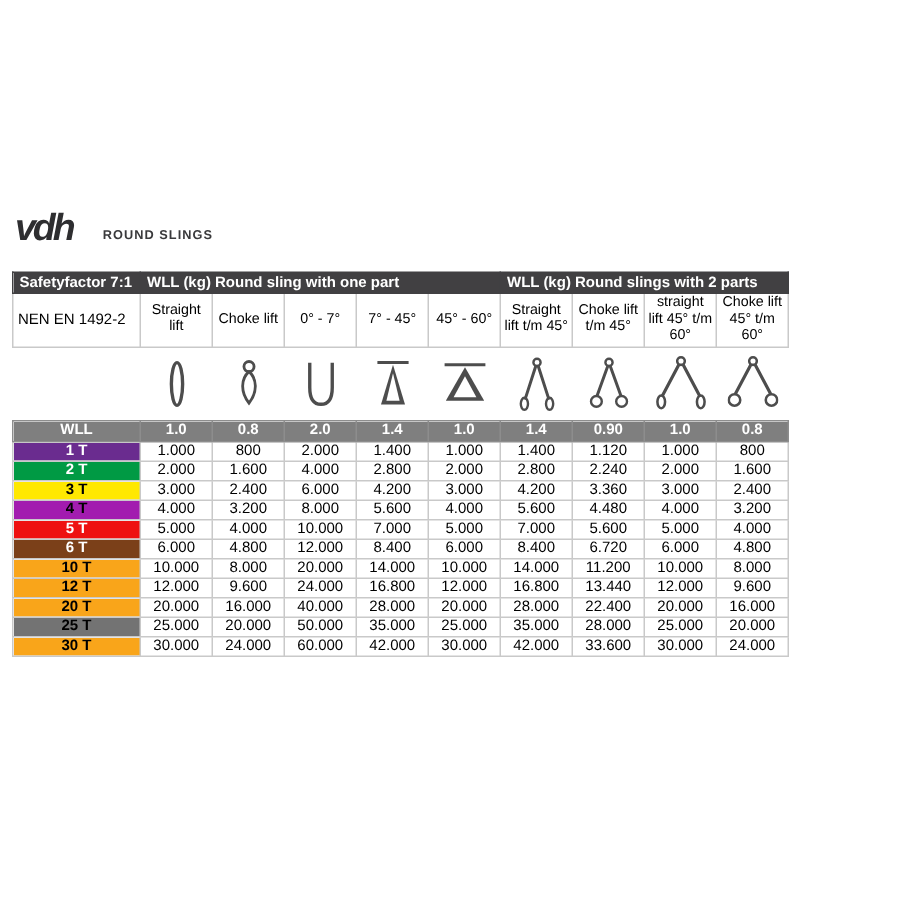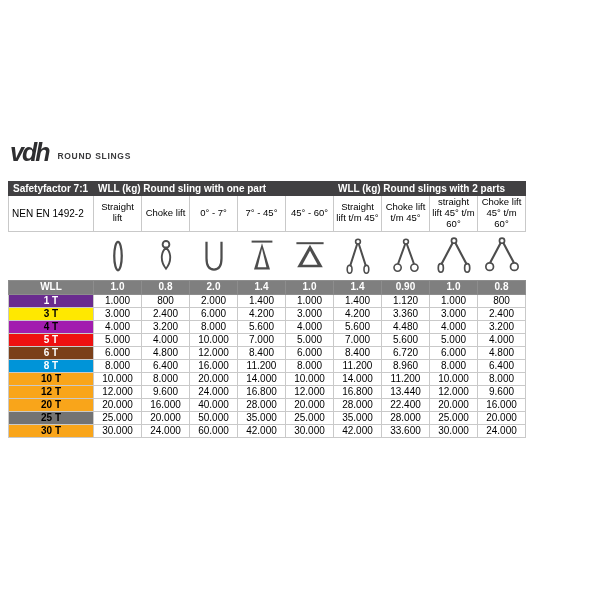--- a/index.html
+++ b/index.html
@@ -5,21 +5,21 @@
   * { margin: 0; padding: 0; box-sizing: border-box; }
   html, body {
     width: 605px; height: 605px;
     background: #ffffff;
     font-family: "Liberation Sans", sans-serif;
     overflow: hidden;
     position: relative;
   }
   .brand {
     position: absolute; left: 10px; top: 140px;
-    display: flex; align-items: center; gap: 9px;
+    display: flex; align-items: center; gap: 20px;
   }
   .brand-logo {
     font-style: italic; font-weight: bold;
     font-size: 25px; color: #2e2e30; letter-spacing: -2px;
     line-height: 1;
   }
   .brand-sub {
     font-size: 8.5px; font-weight: bold; color: #3a3a3c;
     letter-spacing: 0.7px; margin-top: 6px;
   }
@@ -168,20 +168,32 @@
         <td>800</td>
         <td>2.000</td>
         <td>1.400</td>
         <td>1.000</td>
         <td>1.400</td>
         <td>1.120</td>
         <td>1.000</td>
         <td>800</td>
       </tr>
       <tr>
+        <td class="wll-cell" style="background: rgb(0, 154, 68); color: rgb(255, 255, 255);">2 T</td>
+        <td>2.000</td>
+        <td>1.600</td>
+        <td>4.000</td>
+        <td>2.800</td>
+        <td>2.000</td>
+        <td>2.800</td>
+        <td>2.240</td>
+        <td>2.000</td>
+        <td>1.600</td>
+      </tr>
+      <tr>
         <td class="wll-cell" style="background: rgb(255, 232, 0); color: rgb(0, 0, 0);">3 T</td>
         <td>3.000</td>
         <td>2.400</td>
         <td>6.000</td>
         <td>4.200</td>
         <td>3.000</td>
         <td>4.200</td>
         <td>3.360</td>
         <td>3.000</td>
         <td>2.400</td>
@@ -216,32 +228,20 @@
         <td>4.800</td>
         <td>12.000</td>
         <td>8.400</td>
         <td>6.000</td>
         <td>8.400</td>
         <td>6.720</td>
         <td>6.000</td>
         <td>4.800</td>
       </tr>
       <tr>
-        <td class="wll-cell" style="background: rgb(0, 148, 216); color: rgb(255, 255, 255);">8 T</td>
-        <td>8.000</td>
-        <td>6.400</td>
-        <td>16.000</td>
-        <td>11.200</td>
-        <td>8.000</td>
-        <td>11.200</td>
-        <td>8.960</td>
-        <td>8.000</td>
-        <td>6.400</td>
-      </tr>
-      <tr>
         <td class="wll-cell" style="background: rgb(249, 165, 26); color: rgb(0, 0, 0);">10 T</td>
         <td>10.000</td>
         <td>8.000</td>
         <td>20.000</td>
         <td>14.000</td>
         <td>10.000</td>
         <td>14.000</td>
         <td>11.200</td>
         <td>10.000</td>
         <td>8.000</td>

